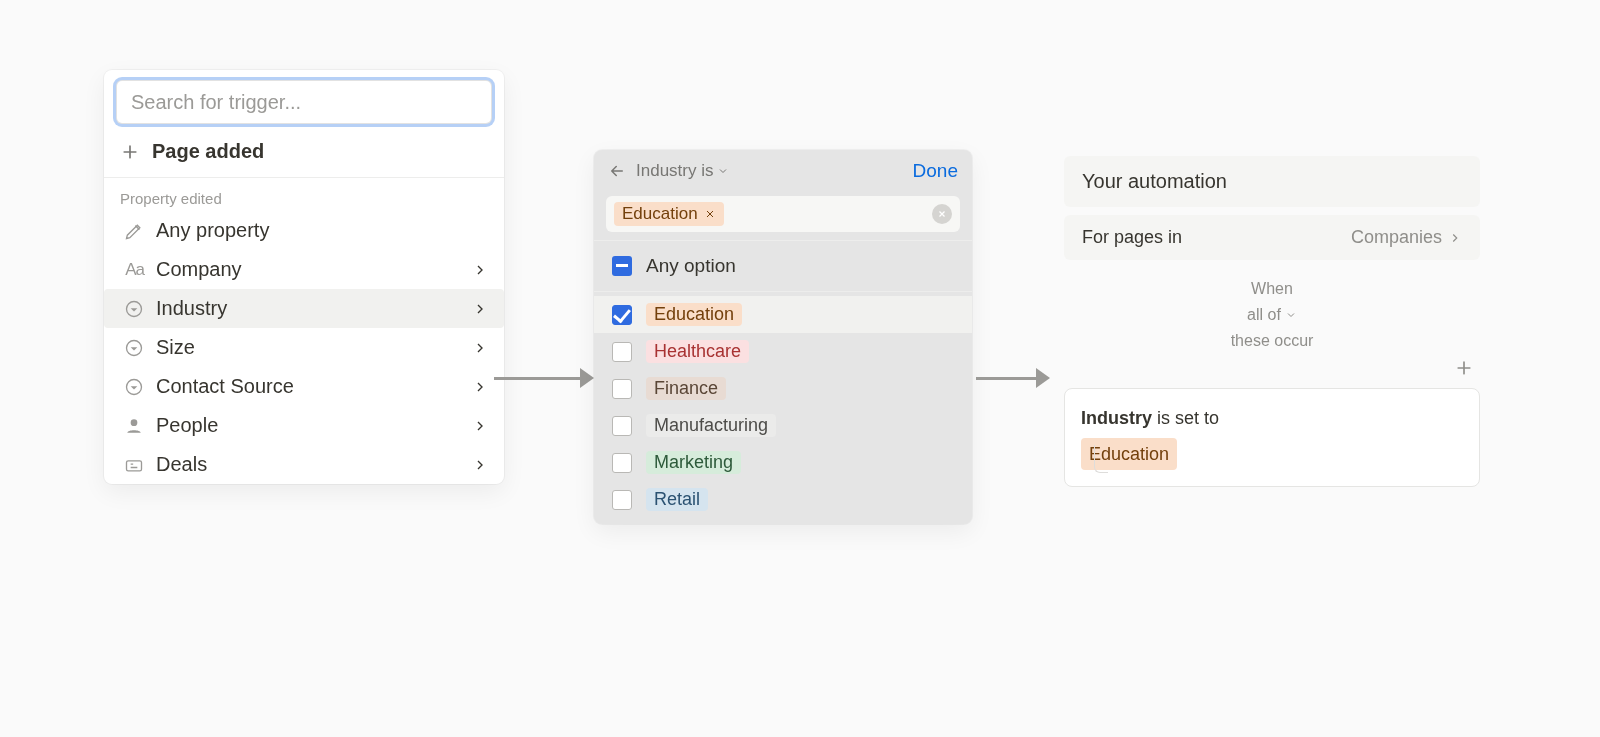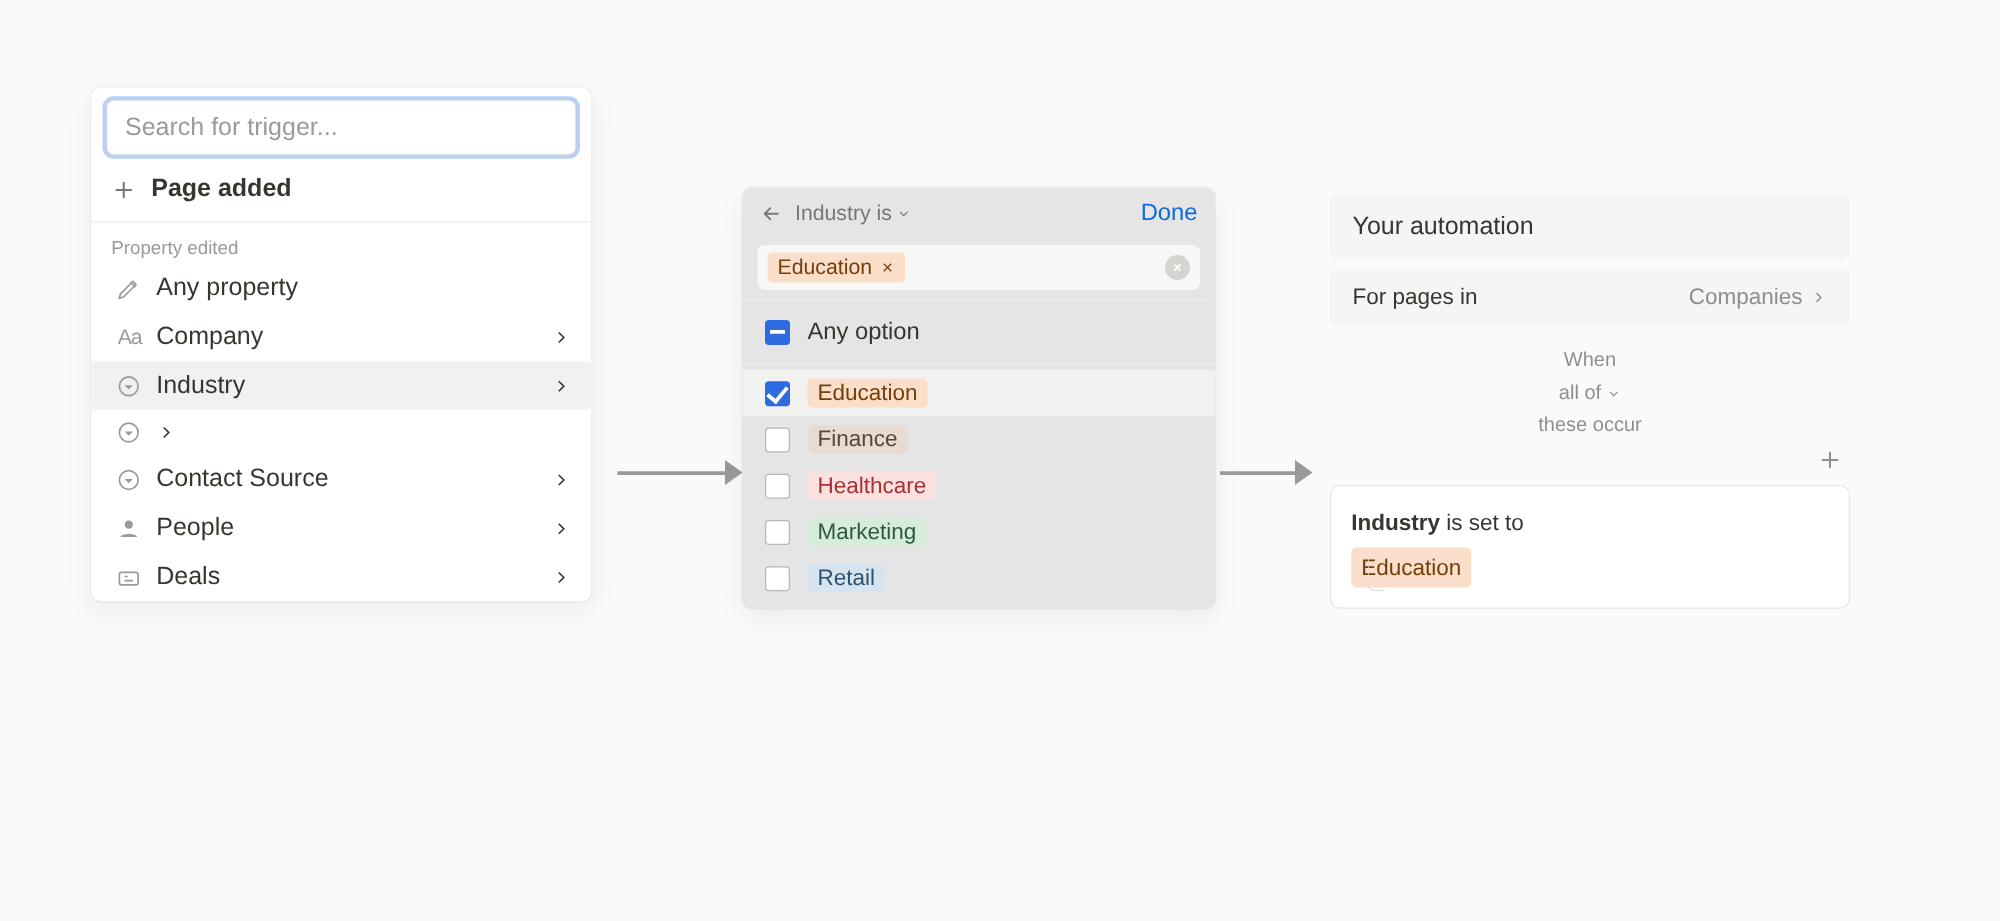--- a/index.html
+++ b/index.html
@@ -9,21 +9,21 @@
       width: 1600px;
       height: 737px;
       position: relative;
       overflow: hidden;
     }
 
     
     .panel1 {
       position: absolute;
       top: 70px;
-      left: 73px;
+      left: 104px;
       width: 400px;
       background: #fff;
       border-radius: 8px;
       box-shadow: 0 0 0 1px rgba(0,0,0,.04), 0 8px 24px rgba(0,0,0,.06);
     }
     .search-wrap { padding: 10px 12px 6px; }
     .search-input {
       width: 100%;
       height: 44px;
       padding: 0 14px;
@@ -346,20 +346,21 @@
           <path d="M9 6l6 6-6 6"></path>
         </svg>
       </div>
       <div class="prop-row">
         <span class="icon-slot">
           <svg viewBox="0 0 24 24">
             <circle cx="12" cy="12" r="9" fill="none" stroke="currentColor" stroke-width="1.6"></circle>
             <path d="M8 11l4 4 4-4" fill="currentColor"></path>
           </svg>
         </span>
+        <span class="label">Size</span>
         <svg viewBox="0 0 24 24" class="chev-right">
           <path d="M9 6l6 6-6 6"></path>
         </svg>
       </div>
       <div class="prop-row">
         <span class="icon-slot">
           <svg viewBox="0 0 24 24">
             <circle cx="12" cy="12" r="9" fill="none" stroke="currentColor" stroke-width="1.6"></circle>
             <path d="M8 11l4 4 4-4" fill="currentColor"></path>
           </svg>
@@ -438,25 +439,29 @@
 
   <div class="divider"></div>
 
   <div id="opt-list">
       <div class="opt-row highlighted">
         <span class="cb checked"></span>
         <span class="opt-label lab-education">Education</span>
       </div>
       <div class="opt-row">
         <span class="cb"></span>
-        <span class="opt-label lab-finance">Finance</span>
+        <span class="opt-label lab-healthcare">Healthcare</span>
       </div>
       <div class="opt-row">
         <span class="cb"></span>
-        <span class="opt-label lab-healthcare">Healthcare</span>
+        <span class="opt-label lab-finance">Finance</span>
+      </div>
+      <div class="opt-row">
+        <span class="cb"></span>
+        <span class="opt-label lab-manufacturing">Manufacturing</span>
       </div>
       <div class="opt-row">
         <span class="cb"></span>
         <span class="opt-label lab-marketing">Marketing</span>
       </div>
       <div class="opt-row">
         <span class="cb"></span>
         <span class="opt-label lab-retail">Retail</span>
       </div>
     </div>

